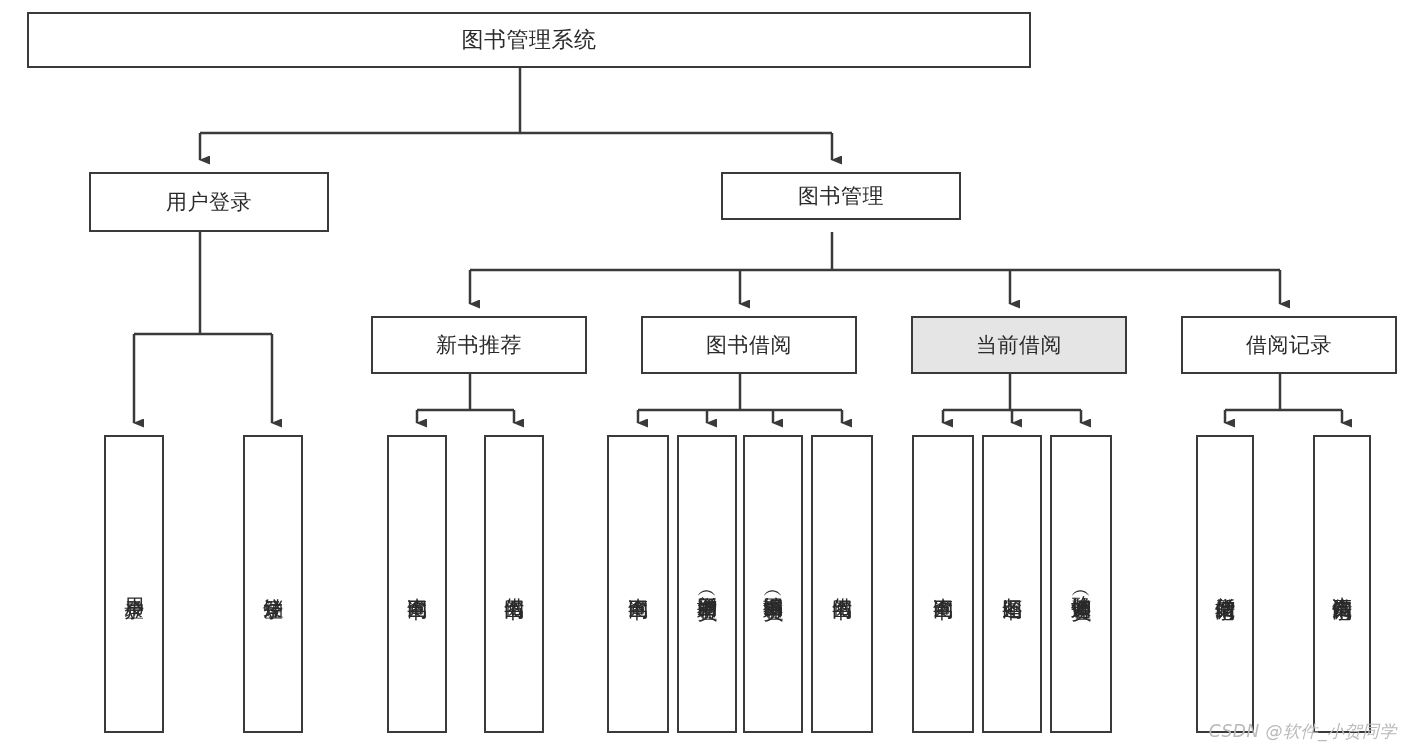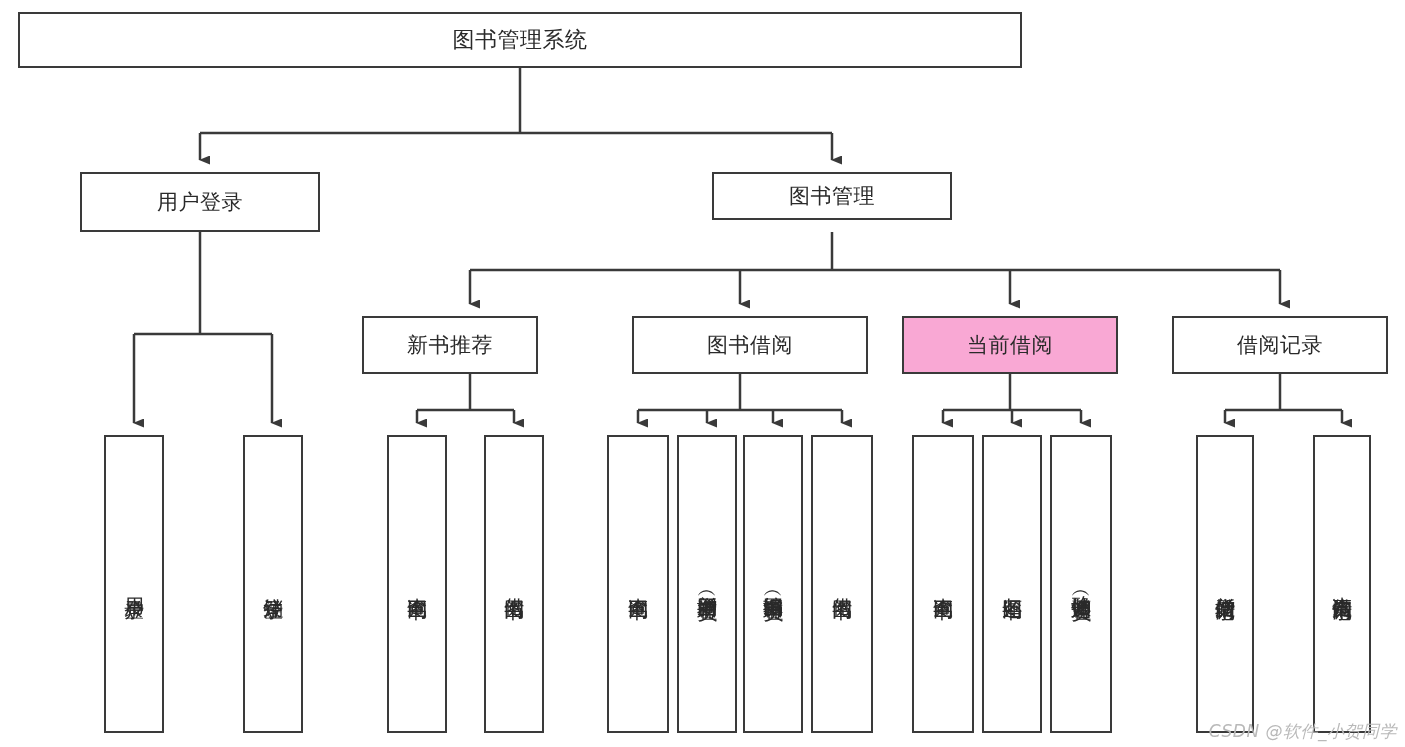--- a/index.html
+++ b/index.html
@@ -32,20 +32,21 @@
     border: 2px solid #3a3a3a;
     display: flex;
     align-items: center;
     justify-content: center;
     color: #2a2a2a;
   }
   .node-h {
     font-size: 21px;
     letter-spacing: 0.5px;
     white-space: nowrap;
+    margin-left: 9px;
   }
   .node-root {
     font-size: 22px;
   }
   .node-v {
     writing-mode: vertical-rl;
     text-orientation: upright;
     font-size: 20px;
     line-height: 1.18;
     letter-spacing: 1px;
@@ -115,23 +116,23 @@
       <path d="M1225,410 L1225,423" marker-end="url(#arrow)"></path>
       <path d="M1342,410 L1342,423" marker-end="url(#arrow)"></path>
     </g>
   </svg>
 
   <div class="node node-h node-root" style="left: 18px; top: 12px; width: 1004px; height: 56px; border-color: rgb(58, 58, 58); color: rgb(42, 42, 42); background: rgb(255, 255, 255);">图书管理系统</div>
 
   <div class="node node-h" style="left: 80px; top: 172px; width: 240px; height: 60px; border-color: rgb(58, 58, 58); color: rgb(42, 42, 42); background: rgb(255, 255, 255);">用户登录</div>
   <div class="node node-h" style="left: 712px; top: 172px; width: 240px; height: 48px; border-color: rgb(58, 58, 58); color: rgb(42, 42, 42); background: rgb(255, 255, 255);">图书管理</div>
 
-  <div class="node node-h" style="left: 362px; top: 316px; width: 176px; height: 58px; border-color: rgb(58, 58, 58); color: rgb(42, 42, 42); background: rgb(255, 255, 255);">新书推荐</div>
-  <div class="node node-h" style="left: 632px; top: 316px; width: 236px; height: 58px; border-color: rgb(58, 58, 58); color: rgb(42, 42, 42); background: rgb(255, 255, 255);">图书借阅</div>
-  <div class="node node-h" style="left: 902px; top: 316px; width: 216px; height: 58px; border-color: rgb(58, 58, 58); color: rgb(42, 42, 42); background: #f9a8d4;">当前借阅</div>
+  <div class="node node-h" style="left: 362px; top: 316px; width: 216px; height: 58px; border-color: rgb(58, 58, 58); color: rgb(42, 42, 42); background: rgb(255, 255, 255);">新书推荐</div>
+  <div class="node node-h" style="left: 632px; top: 316px; width: 216px; height: 58px; border-color: rgb(58, 58, 58); color: rgb(42, 42, 42); background: rgb(255, 255, 255);">图书借阅</div>
+  <div class="node node-h" style="left: 902px; top: 316px; width: 216px; height: 58px; border-color: rgb(58, 58, 58); color: rgb(42, 42, 42); background: #e5e5e5;">当前借阅</div>
   <div class="node node-h" style="left: 1172px; top: 316px; width: 216px; height: 58px; border-color: rgb(58, 58, 58); color: rgb(42, 42, 42); background: rgb(255, 255, 255);">借阅记录</div>
 
   <div class="node node-v" style="left: 104px; top: 435px; width: 60px; height: 298px; border-color: rgb(58, 58, 58); color: rgb(42, 42, 42); background: rgb(255, 255, 255);">用户登录</div>
   <div class="node node-v" style="left: 243px; top: 435px; width: 60px; height: 298px; border-color: rgb(58, 58, 58); color: rgb(42, 42, 42); background: rgb(255, 255, 255);">注销登录</div>
   <div class="node node-v" style="left: 387px; top: 435px; width: 60px; height: 298px; border-color: rgb(58, 58, 58); color: rgb(42, 42, 42); background: rgb(255, 255, 255);">查询图书</div>
   <div class="node node-v" style="left: 484px; top: 435px; width: 60px; height: 298px; border-color: rgb(58, 58, 58); color: rgb(42, 42, 42); background: rgb(255, 255, 255);">借阅图书</div>
   <div class="node node-v" style="left: 607px; top: 435px; width: 62px; height: 298px; border-color: rgb(58, 58, 58); color: rgb(42, 42, 42); background: rgb(255, 255, 255);">查询图书</div>
   <div class="node node-v" style="left: 677px; top: 435px; width: 60px; height: 298px; border-color: rgb(58, 58, 58); color: rgb(42, 42, 42); background: rgb(255, 255, 255);">新增图书（管理员）</div>
   <div class="node node-v" style="left: 743px; top: 435px; width: 60px; height: 298px; border-color: rgb(58, 58, 58); color: rgb(42, 42, 42); background: rgb(255, 255, 255);">编辑图书（管理员）</div>
   <div class="node node-v" style="left: 811px; top: 435px; width: 62px; height: 298px; border-color: rgb(58, 58, 58); color: rgb(42, 42, 42); background: rgb(255, 255, 255);">借阅图书</div>

